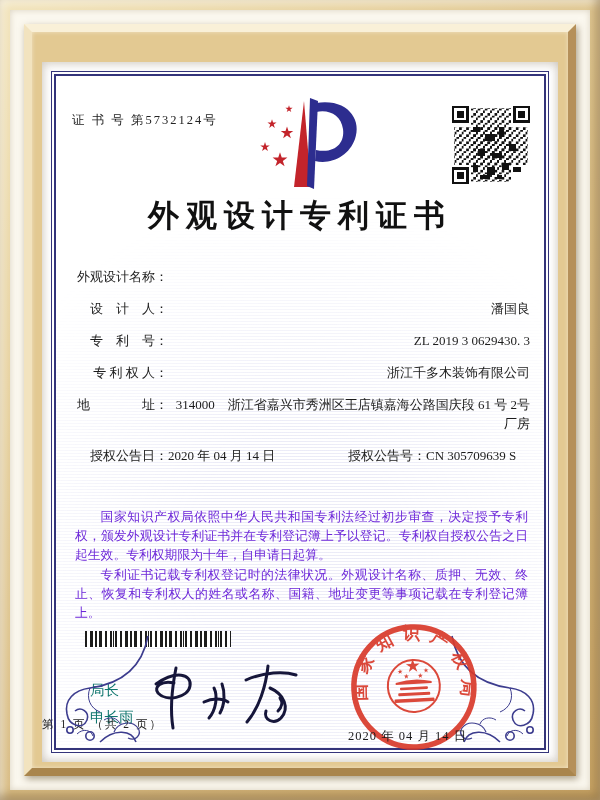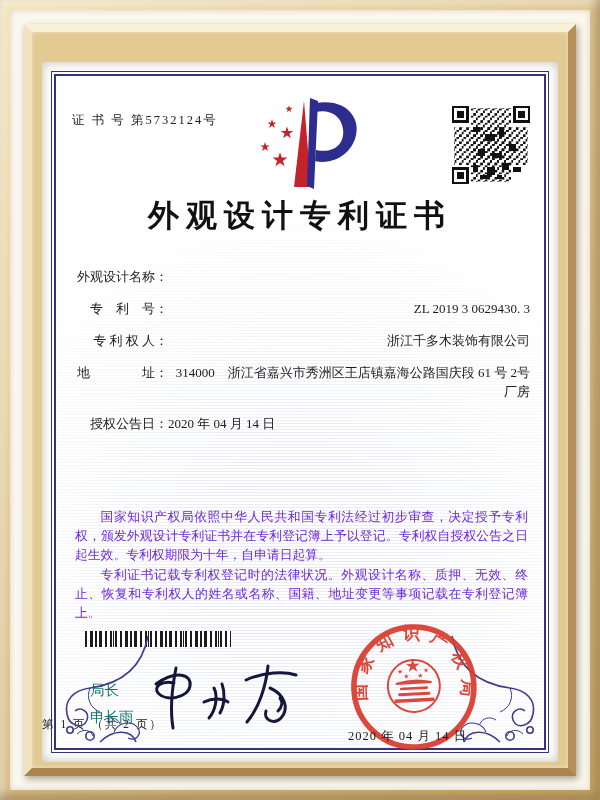--- a/index.html
+++ b/index.html
@@ -153,35 +153,43 @@
     </g>
   </svg>
 
   <div class="title">外观设计专利证书</div>
 
   <div class="fields">
     <div class="frow">
       <span class="flabel">外观设计名称：</span>
     </div>
     <div class="frow">
+      <span class="flabel">设　计　人：</span>
+      <span class="fvalue">潘国良</span>
+    </div>
+    <div class="frow">
       <span class="flabel">专　利　号：</span>
       <span class="fvalue">ZL 2019 3 0629430. 3</span>
     </div>
     <div class="frow">
       <span class="flabel">专 利 权 人：</span>
       <span class="fvalue">浙江千多木装饰有限公司</span>
     </div>
     <div class="frow">
       <span class="flabel">地　　　　址：</span>
       <span class="fvalue">314000　浙江省嘉兴市秀洲区王店镇嘉海公路国庆段 61 号 2号厂房</span>
     </div>
     <div class="grant-row">
       <span class="grant-pair1">
         <span class="flabel">授权公告日：</span>
         <span>2020 年 04 月 14 日</span>
+      </span>
+      <span class="grant-pair2">
+        <span class="flabel">授权公告号：</span>
+        <span>CN 305709639 S</span>
       </span>
     </div>
   </div>
 
   <div class="paras">
     <p>国家知识产权局依照中华人民共和国专利法经过初步审查，决定授予专利权，颁发外观设计专利证书并在专利登记簿上予以登记。专利权自授权公告之日起生效。专利权期限为十年，自申请日起算。</p>
     <p>专利证书记载专利权登记时的法律状况。外观设计名称、质押、无效、终止、恢复和专利权人的姓名或名称、国籍、地址变更等事项记载在专利登记簿上。</p>
   </div>
 
   <div class="barcode"></div>

